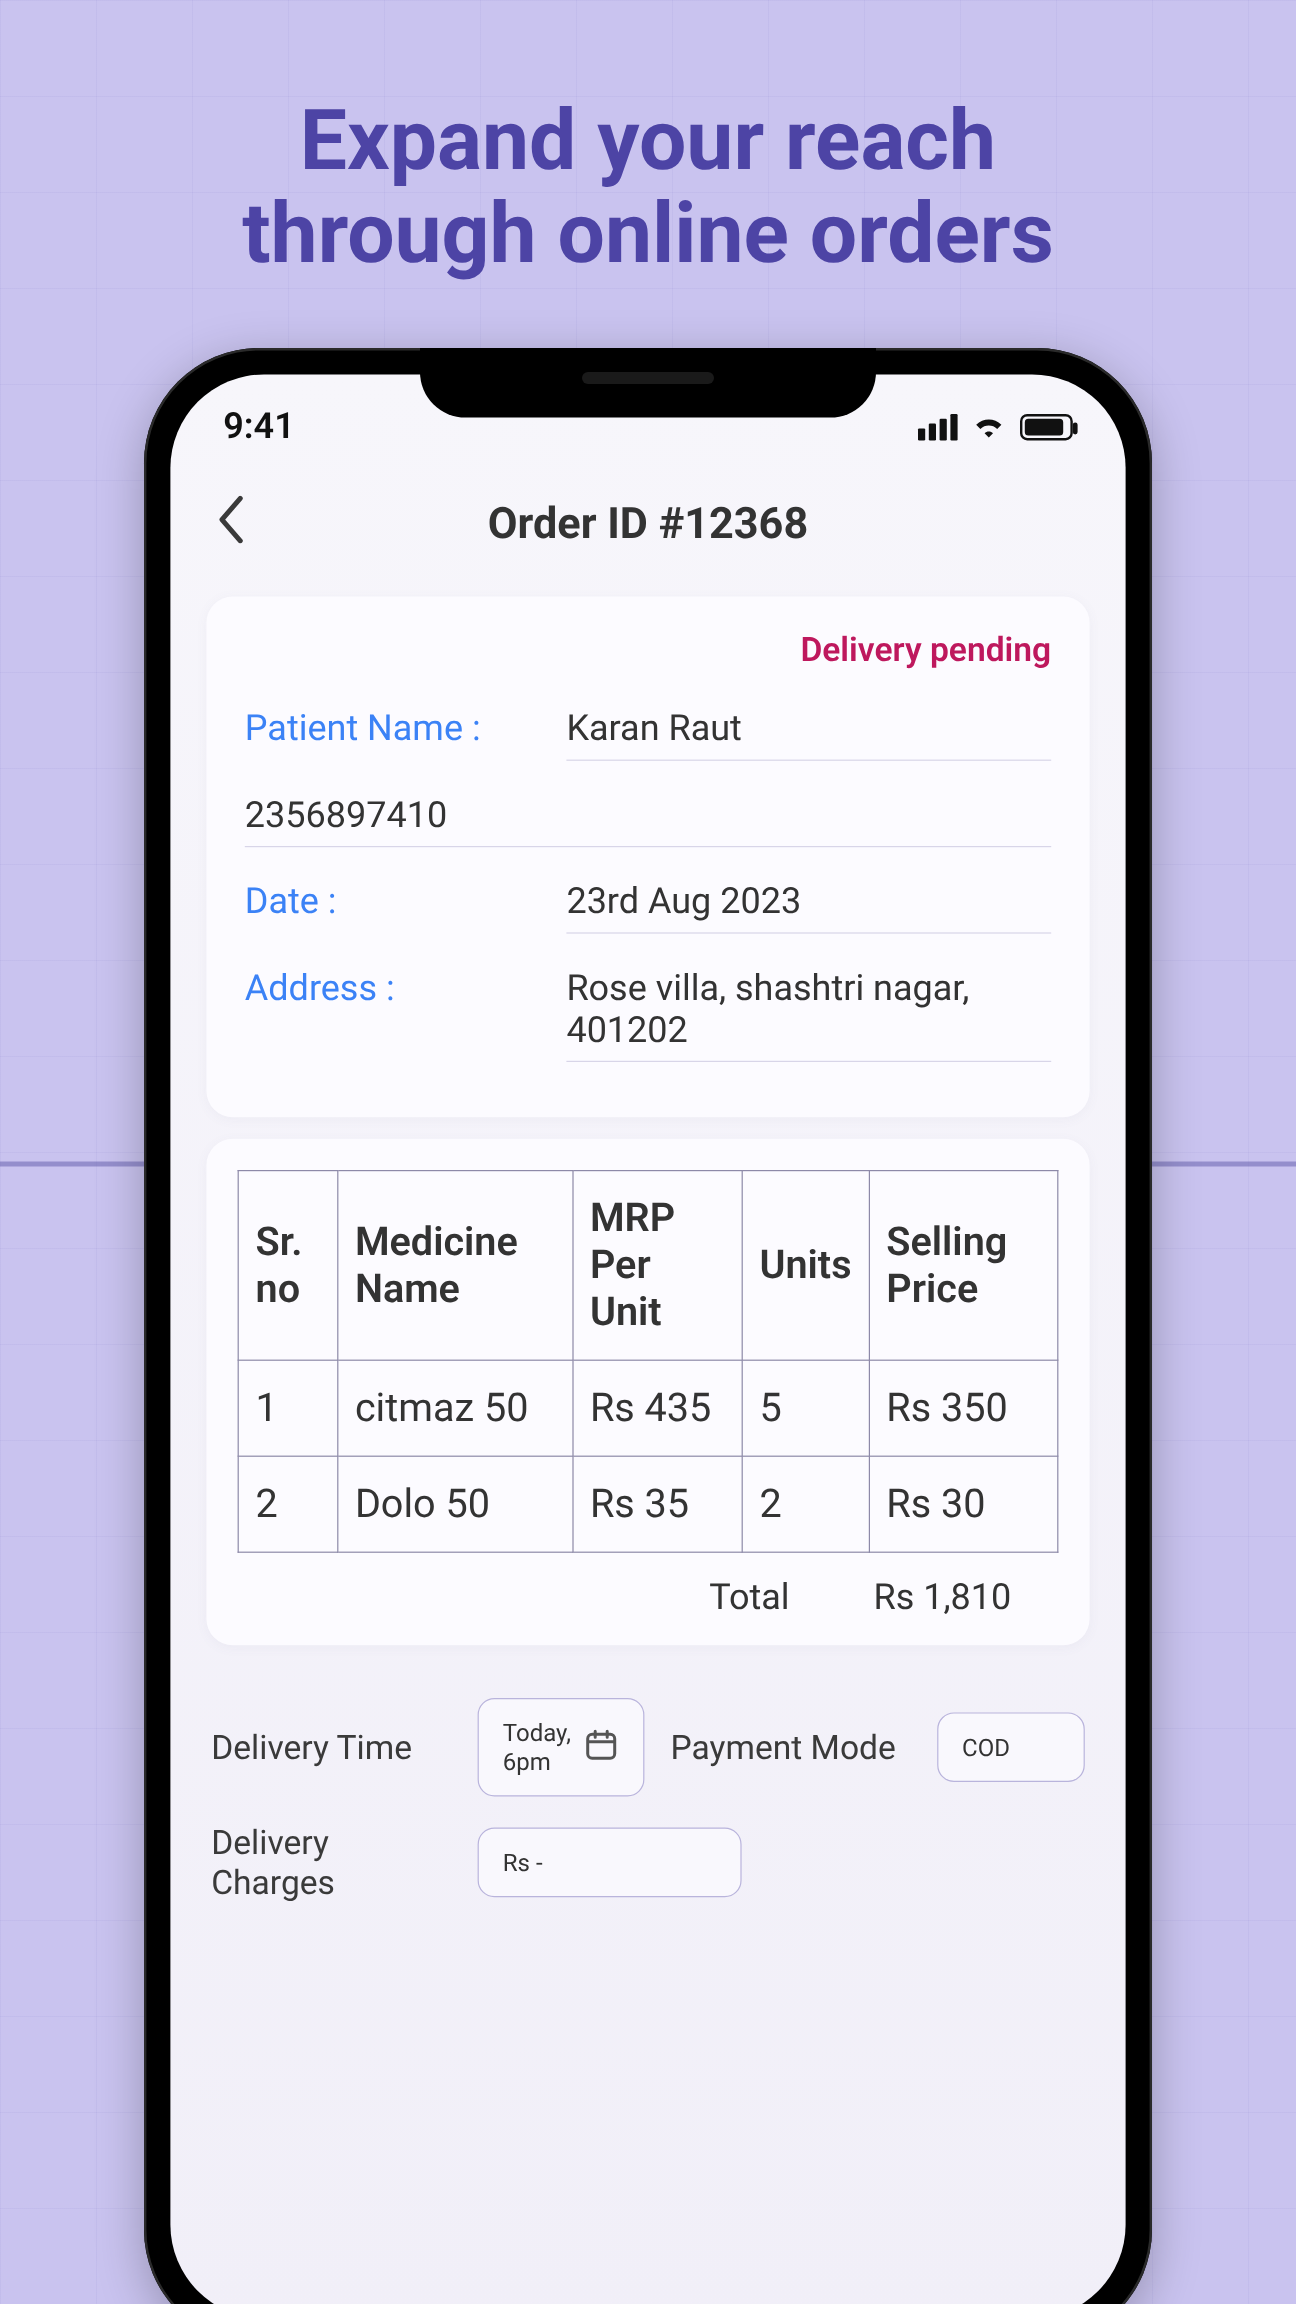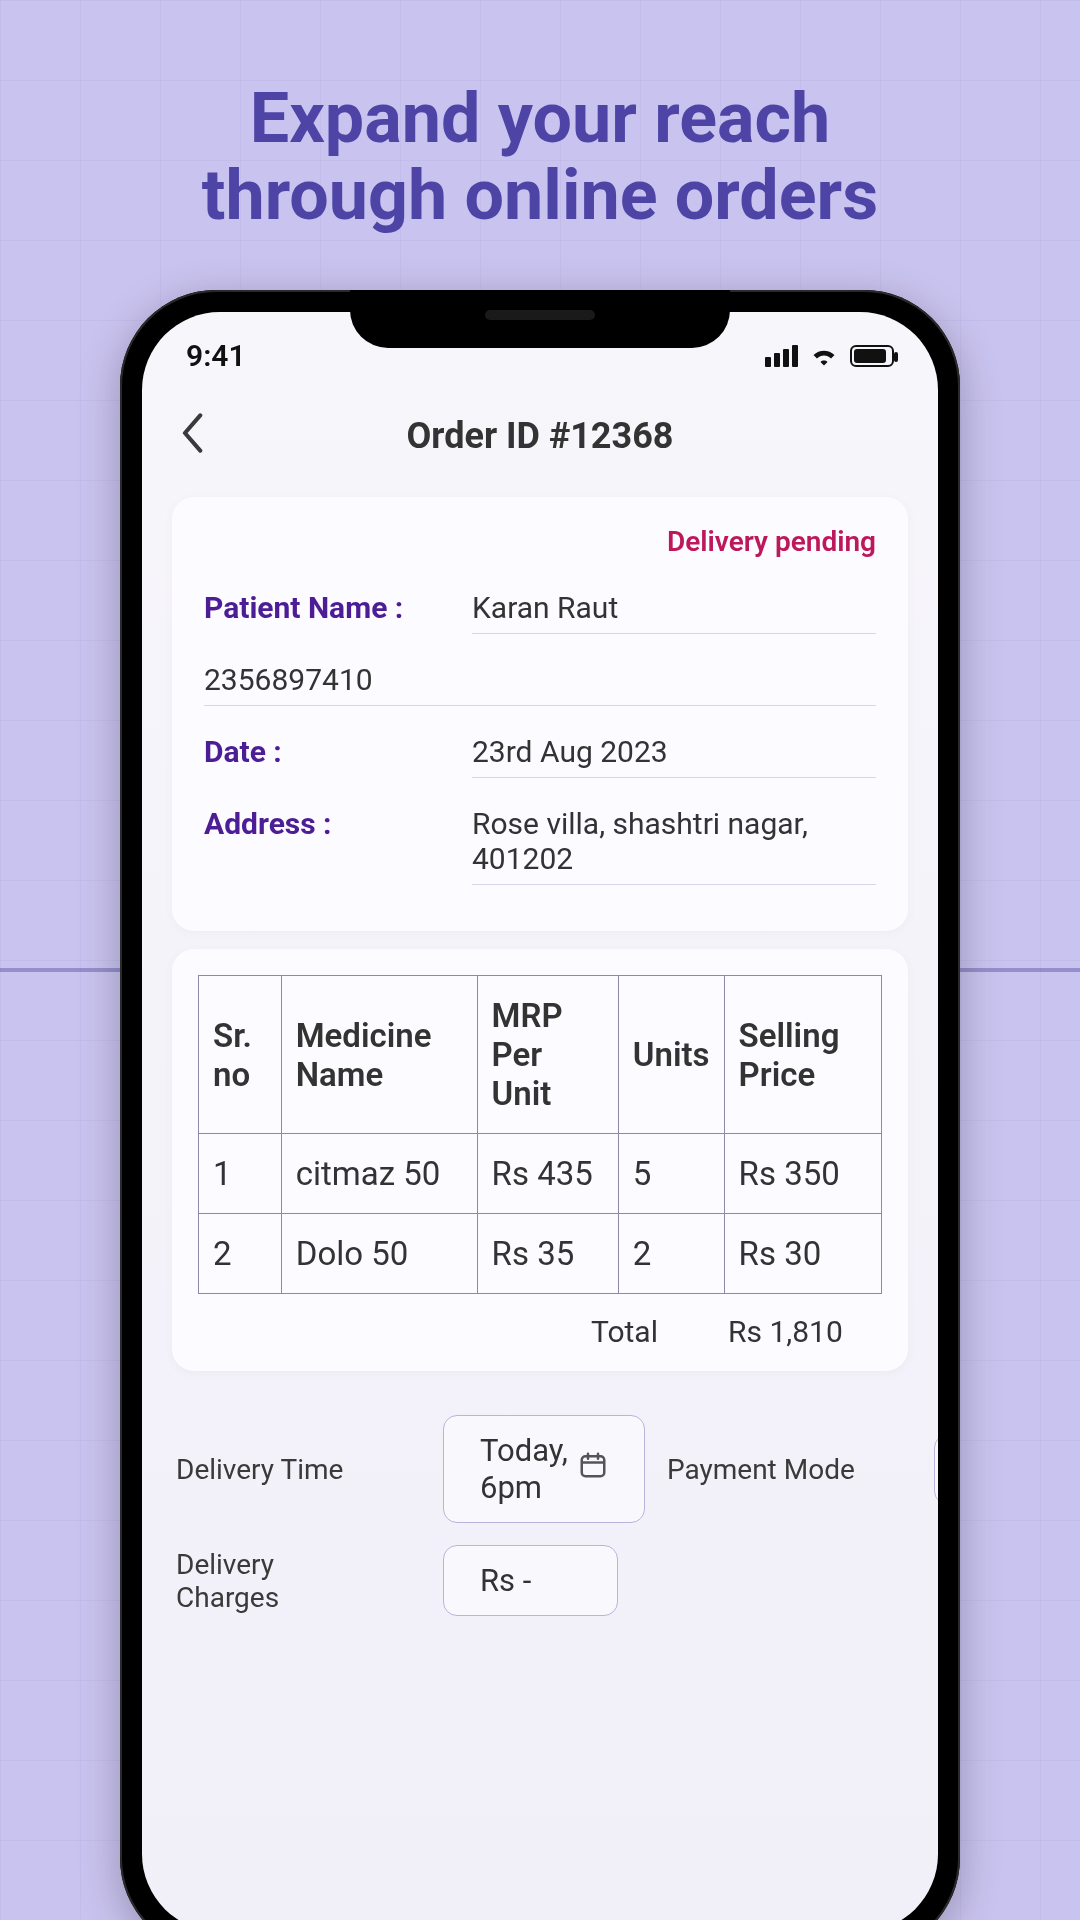--- a/index.html
+++ b/index.html
@@ -145,21 +145,21 @@
     font-size: 28px;
     margin-bottom: 18px;
   }
   .info-row {
     display: flex;
     gap: 18px;
     font-size: 30px;
     color: #333;
     padding: 14px 0;
   }
-  .info-label { width: 250px; font-weight: 700; color: #4c1d95; }
+  .info-label { width: 250px; font-weight: 400; color: #3b82f6; }
   .info-value { flex: 1; border-bottom: 1px solid #d8d5e8; padding-bottom: 8px; }
 
   .table-card { padding: 26px 26px 22px; }
   table.order { width: 100%; border-collapse: collapse; font-size: 33px; color: #333; }
   table.order th, table.order td {
     border: 1.5px solid #8d89a8;
     padding: 20px 14px;
     text-align: left;
     vertical-align: middle;
   }
@@ -173,29 +173,28 @@
     grid-template-columns: 200px 1fr 200px 1fr;
     gap: 22px 22px;
     align-items: center;
     padding: 26px 34px 0;
     font-size: 28px;
     color: #3a3a3a;
   }
   .pill {
     border: 1.5px solid #b9b4dc;
     border-radius: 14px;
-    padding: 16px 36px;
+    padding: 16px 20px;
     background: #f9f8fd;
     display: flex;
     align-items: center;
     justify-content: space-between;
     gap: 10px;
-    font-size: 31px;
+    font-size: 20px;
     color: #333;
-    margin-left: 45px;
   }
   .row2 { grid-template-columns: 200px 220px; display:grid; gap:22px; align-items:center; padding: 22px 34px 0; font-size:28px; color:#3a3a3a;}
   .cal-icon { width: 30px; height: 30px; }
 </style>
 </head>
 <body>
 
 <div class="promo-headline">
   <div>Expand your reach</div>
   <div>through online orders</div>

